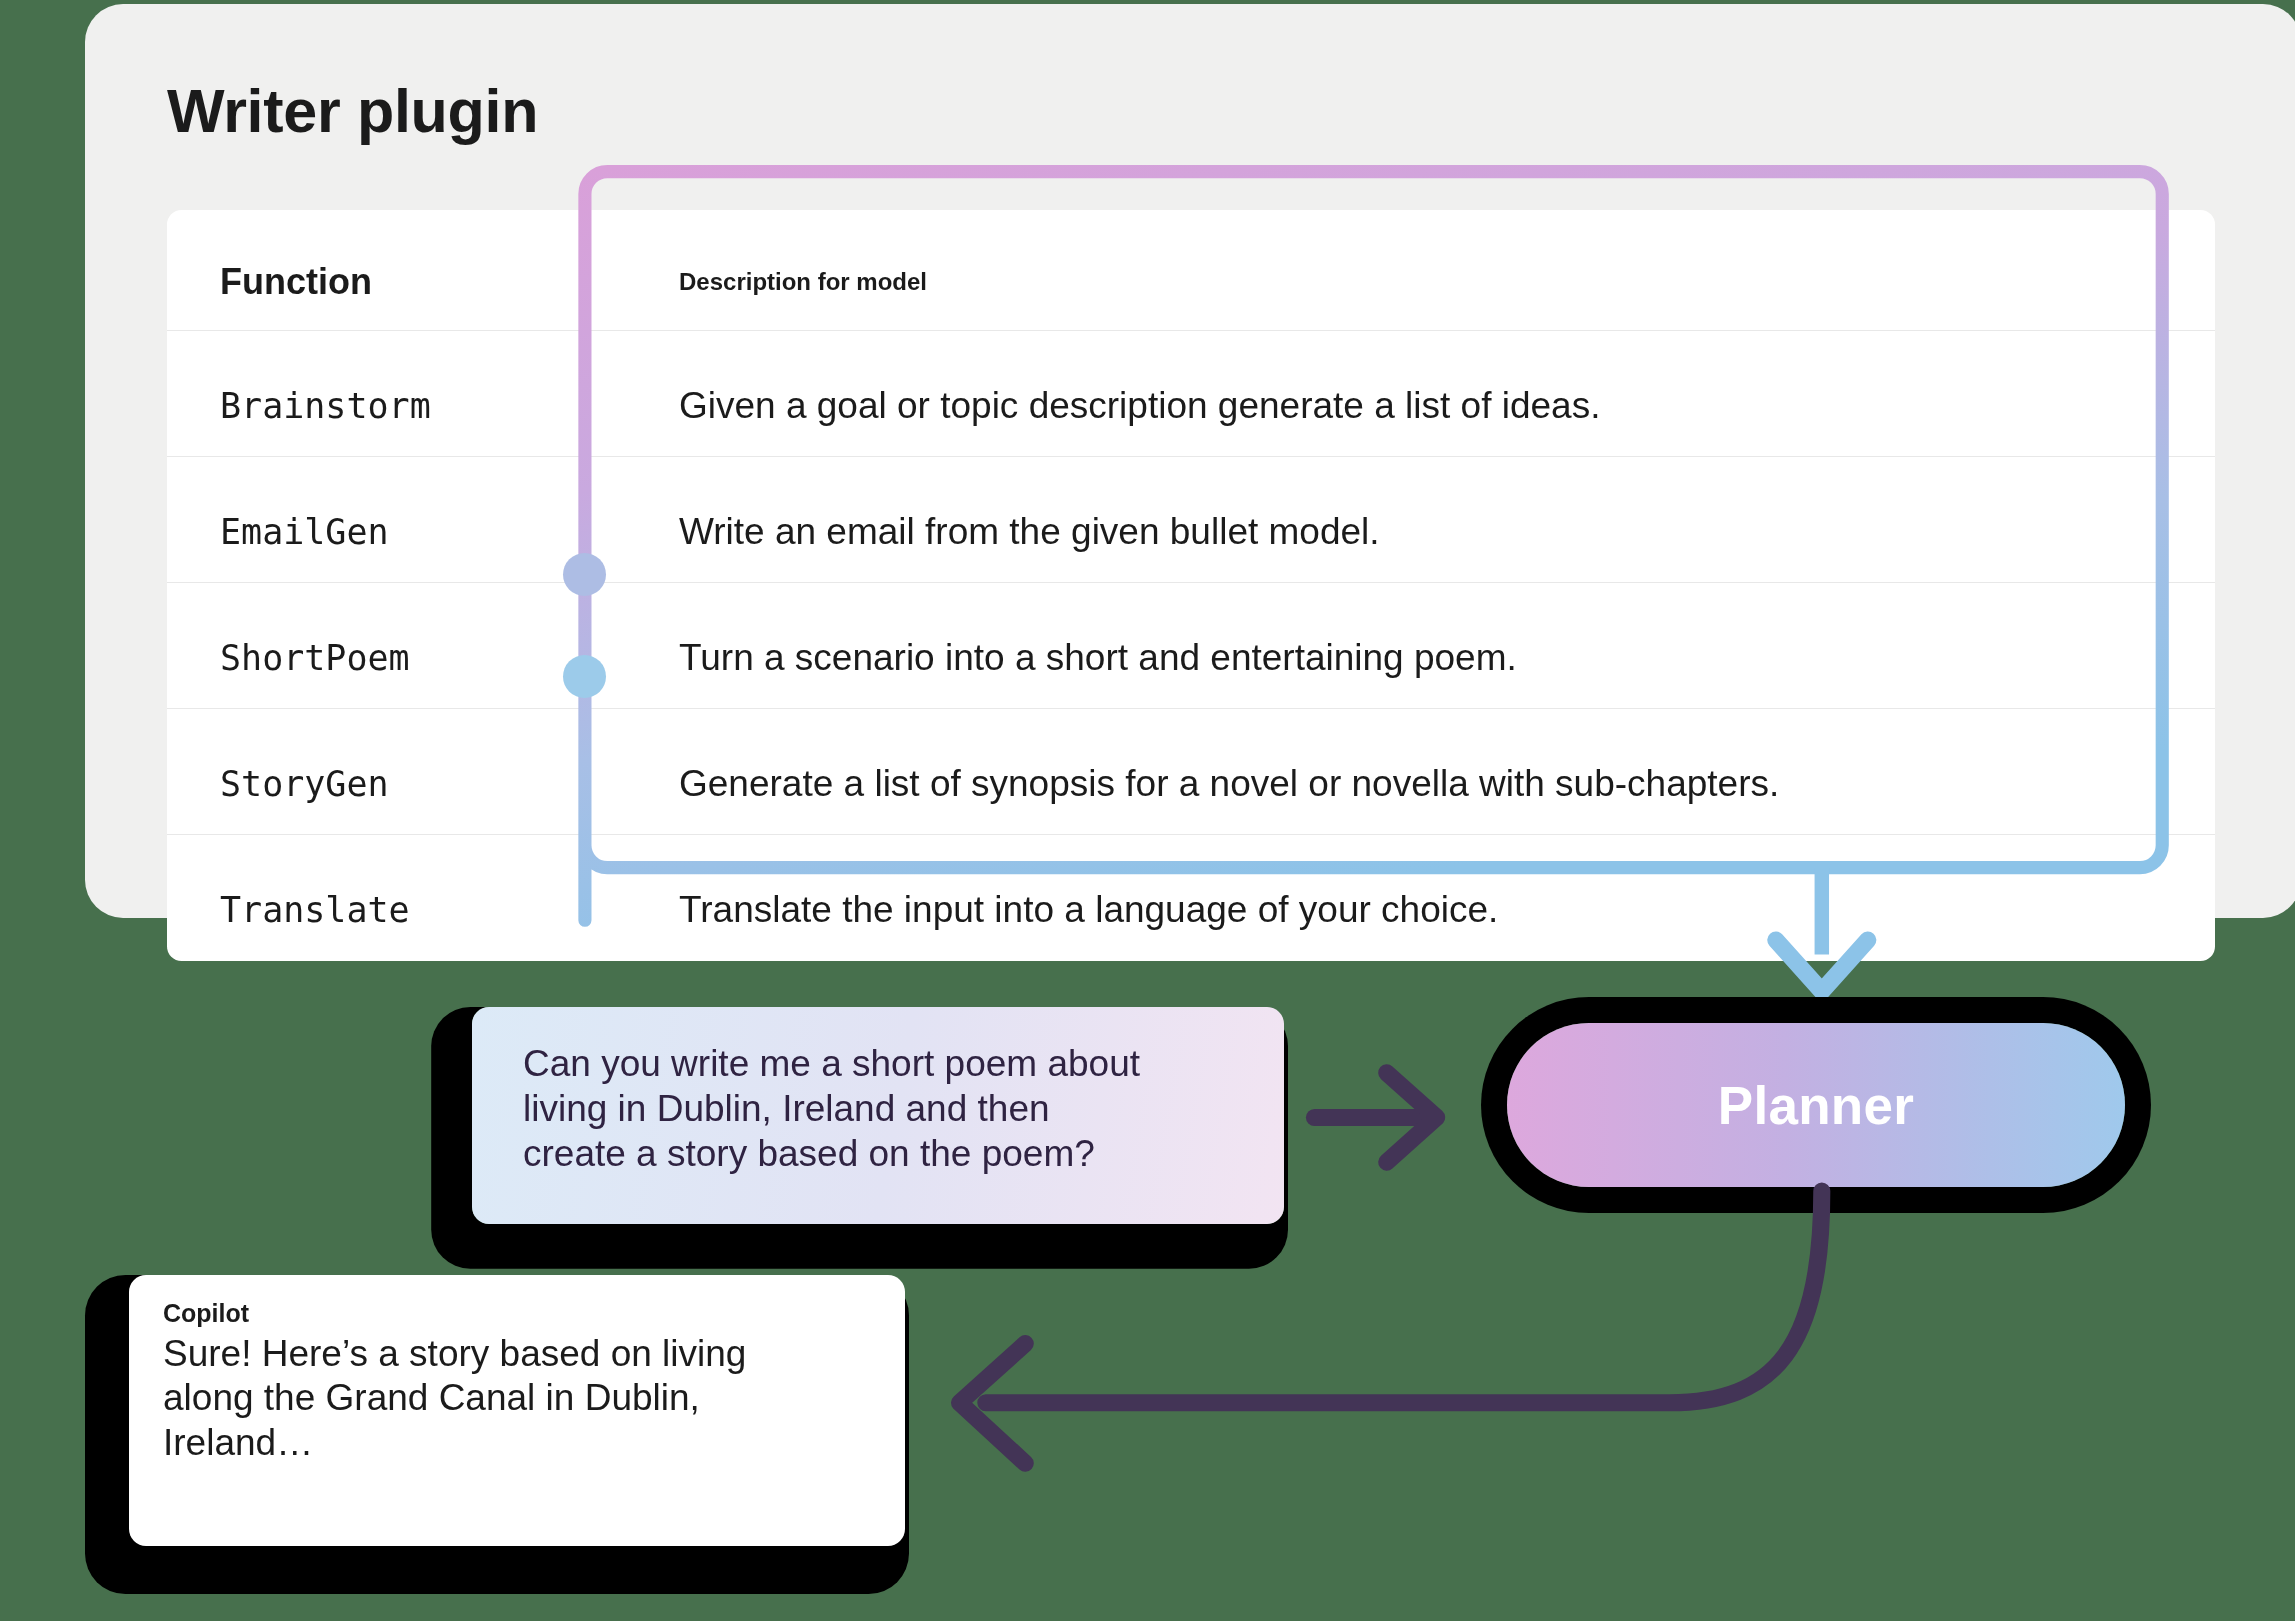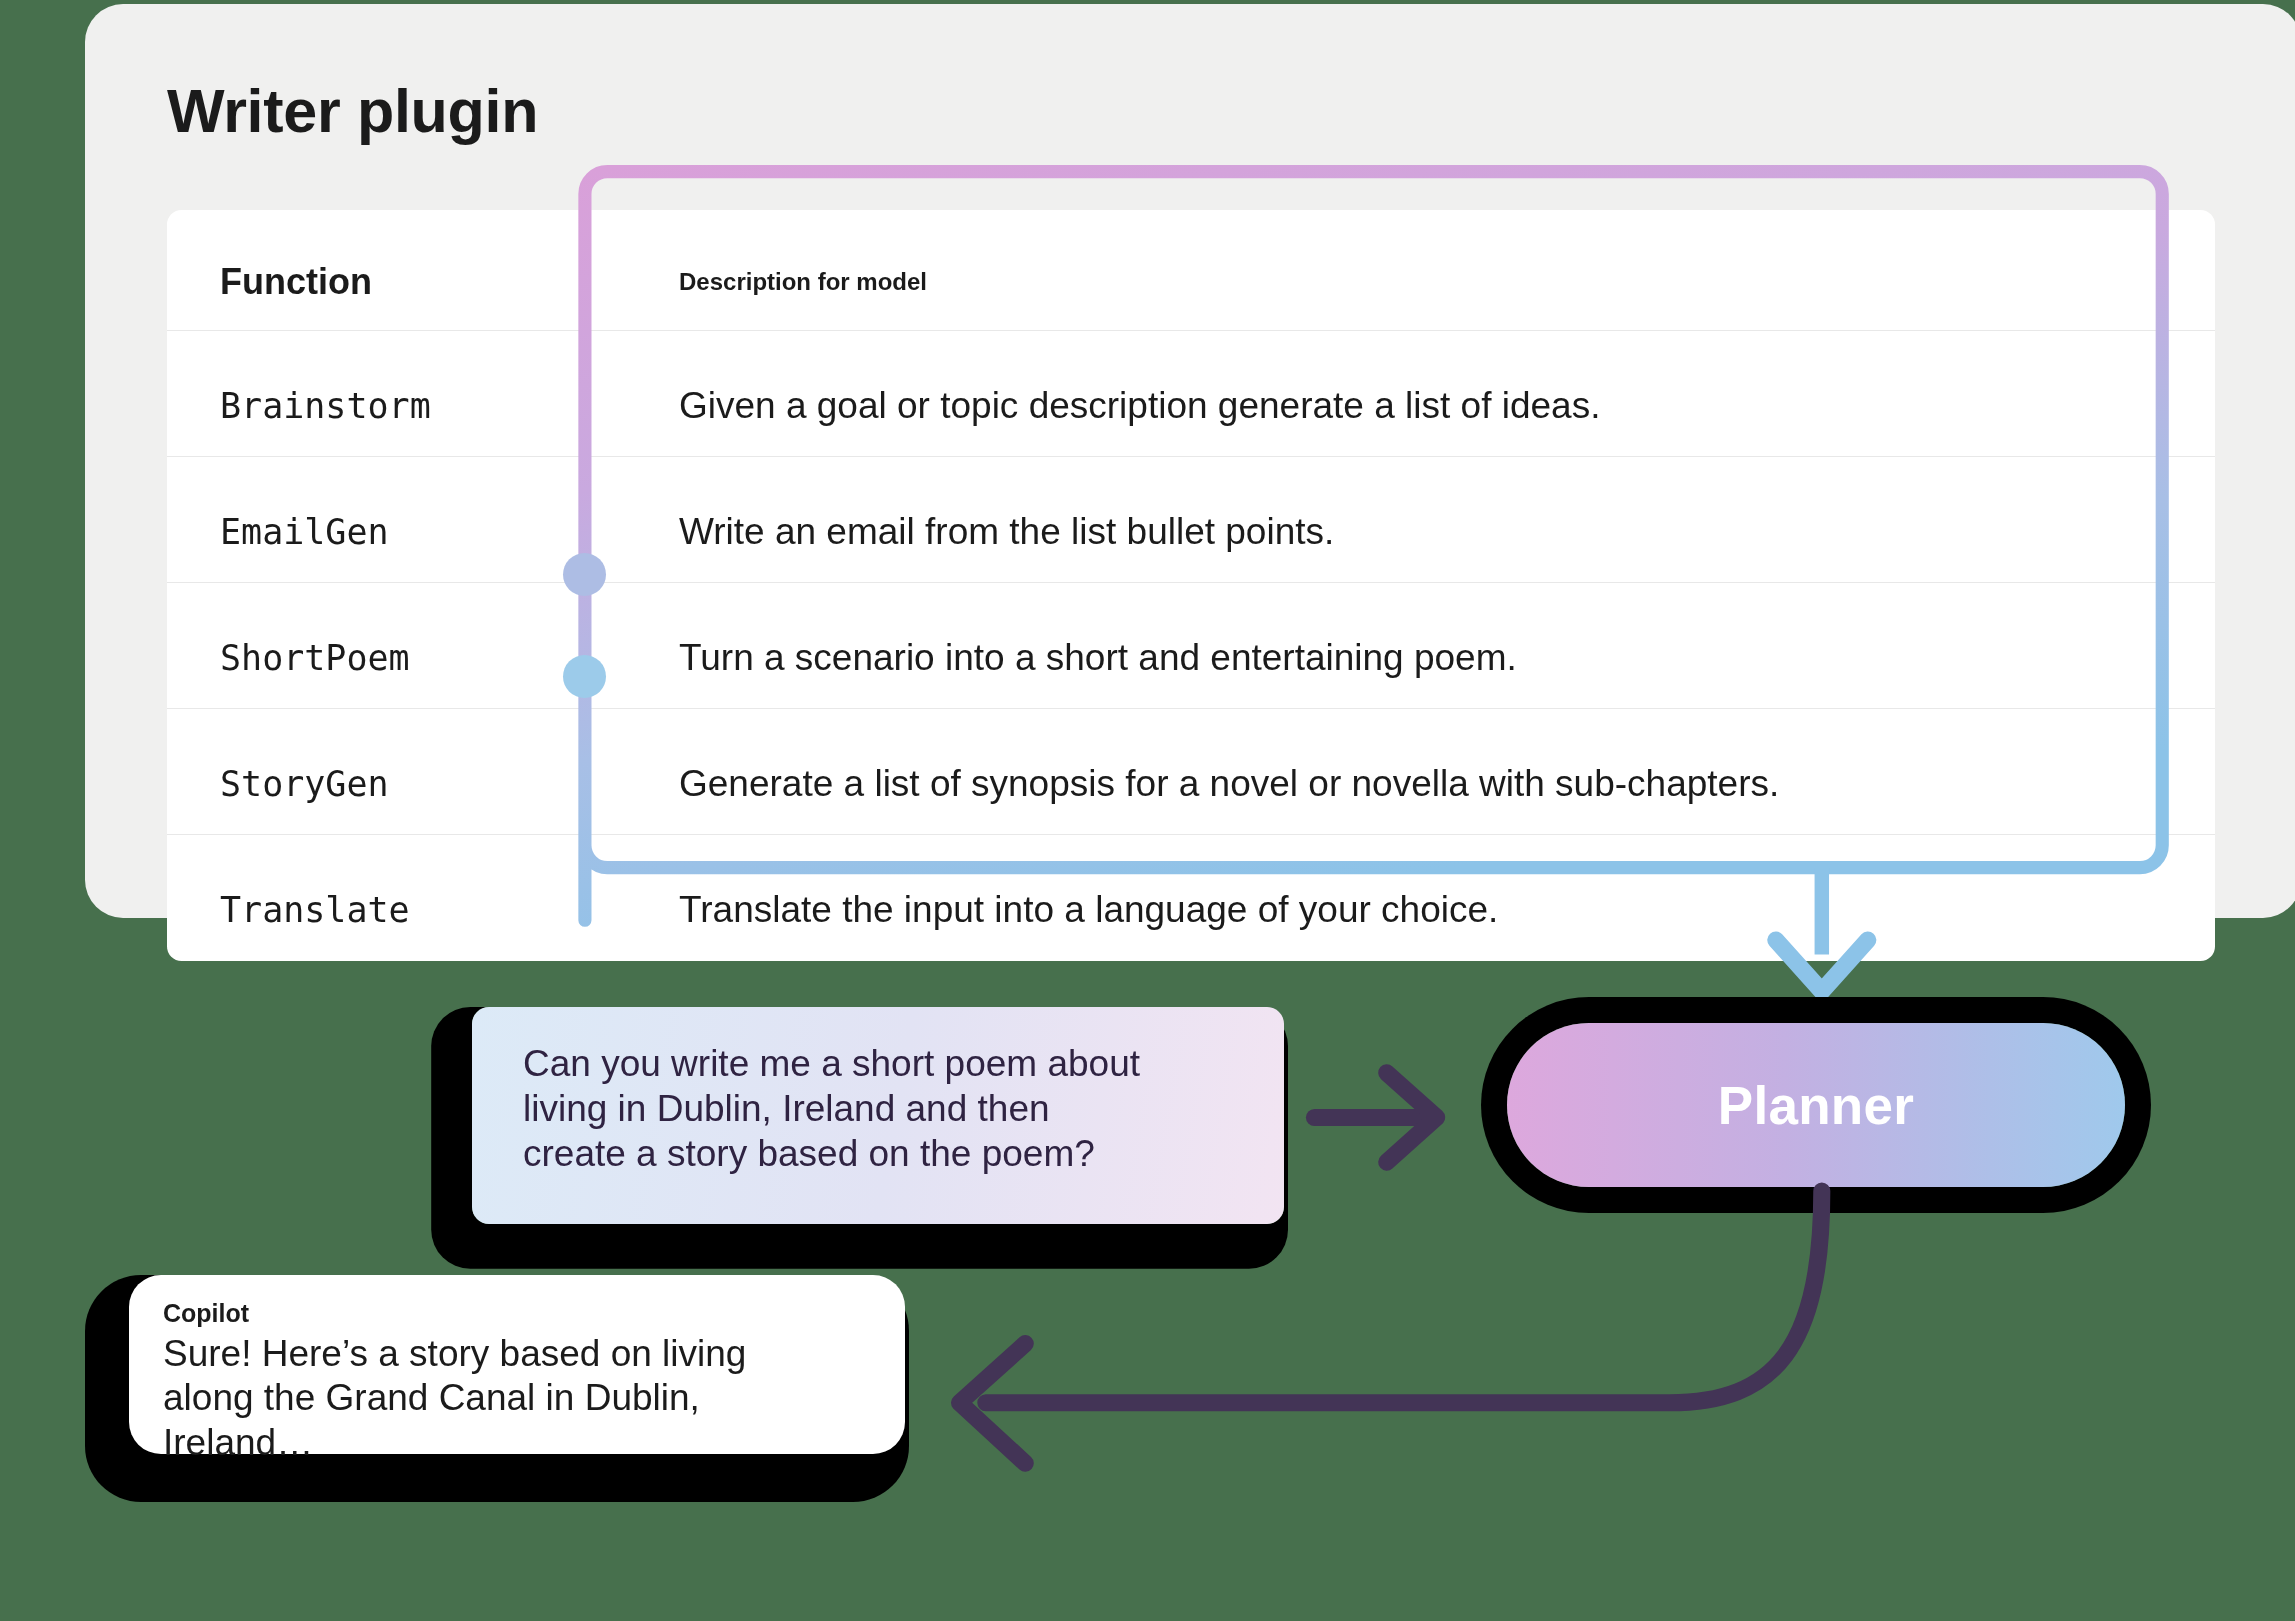--- a/index.html
+++ b/index.html
@@ -152,22 +152,22 @@
     color: #2f2342;
     white-space: pre-line;
   }
 
   
   .copilot-bubble {
     position: absolute;
     left: 129px;
     top: 1275px;
     width: 776px;
-    height: 179px;
-    border-radius: 32px;
+    height: 271px;
+    border-radius: 17px;
     background: #ffffff;
     box-shadow: -20px 24px 0 24px #000000;
     box-sizing: border-box;
     padding: 24px 34px;
   }
   .copilot-name {
     font-size: 25px;
     font-weight: bold;
     color: #1b1b1b;
     margin-bottom: 4px;
@@ -200,21 +200,21 @@
     <div class="fn-row header">
       <div class="cell-fn">Function</div>
       <div class="cell-desc">Description for model</div>
     </div>
     <div class="fn-row">
       <div class="cell-fn">Brainstorm</div>
       <div class="cell-desc">Given a goal or topic description generate a list of ideas.</div>
     </div>
     <div class="fn-row">
       <div class="cell-fn">EmailGen</div>
-      <div class="cell-desc">Write an email from the list bullet points.</div>
+      <div class="cell-desc">Write an email from the given bullet model.</div>
     </div>
     <div class="fn-row">
       <div class="cell-fn">ShortPoem</div>
       <div class="cell-desc">Turn a scenario into a short and entertaining poem.</div>
     </div>
     <div class="fn-row">
       <div class="cell-fn">StoryGen</div>
       <div class="cell-desc">Generate a list of synopsis for a novel or novella with sub-chapters.</div>
     </div>
     <div class="fn-row">

